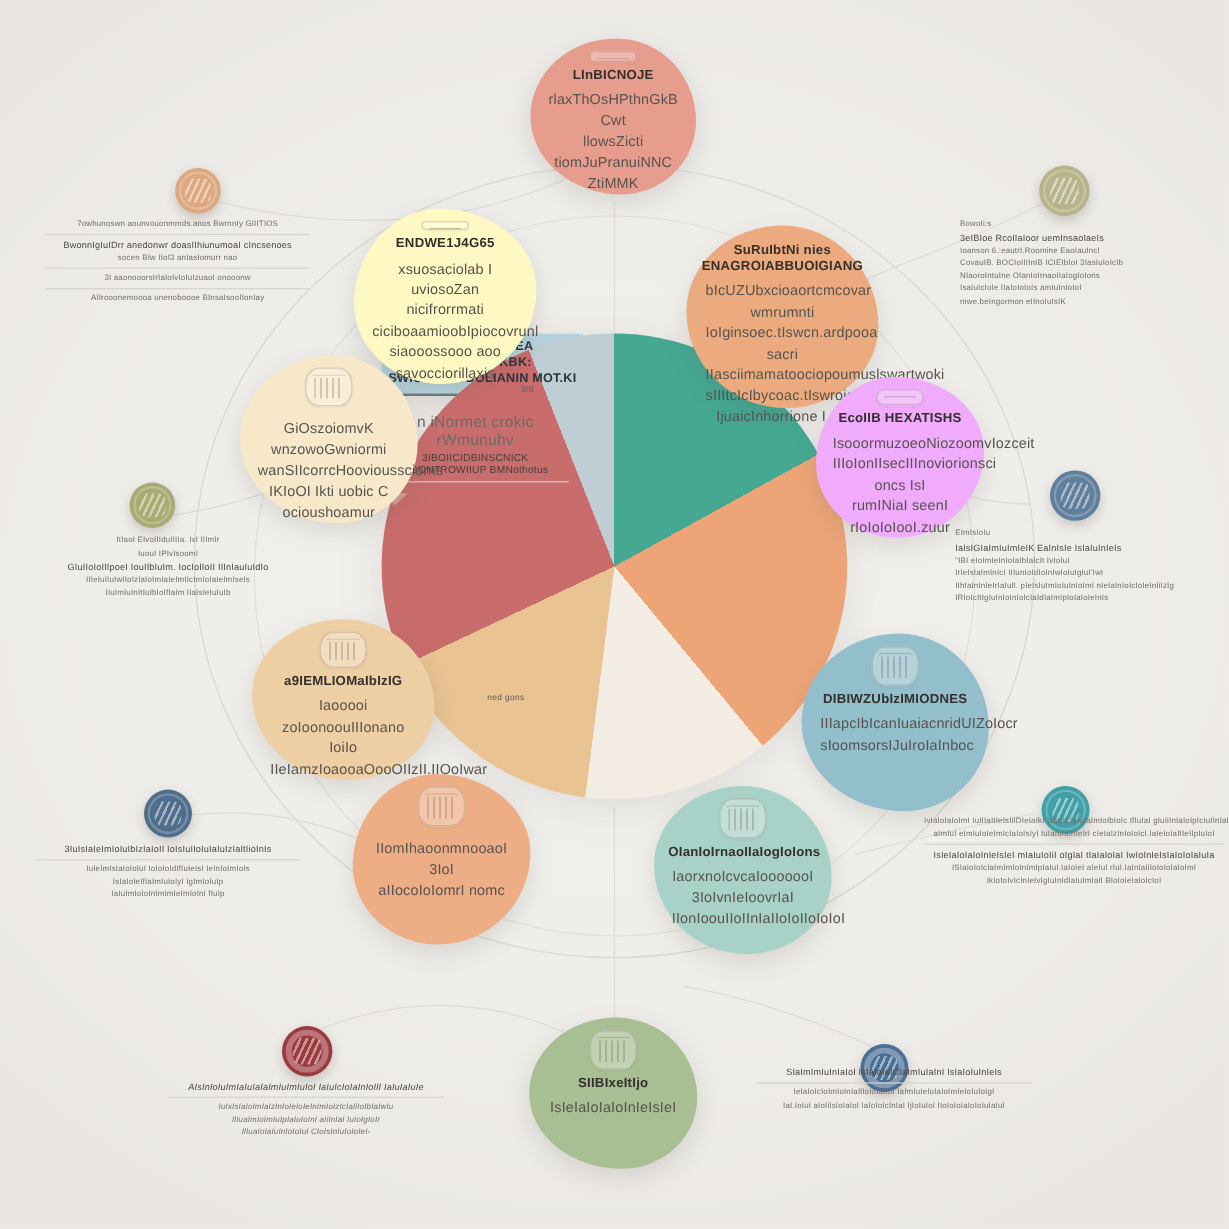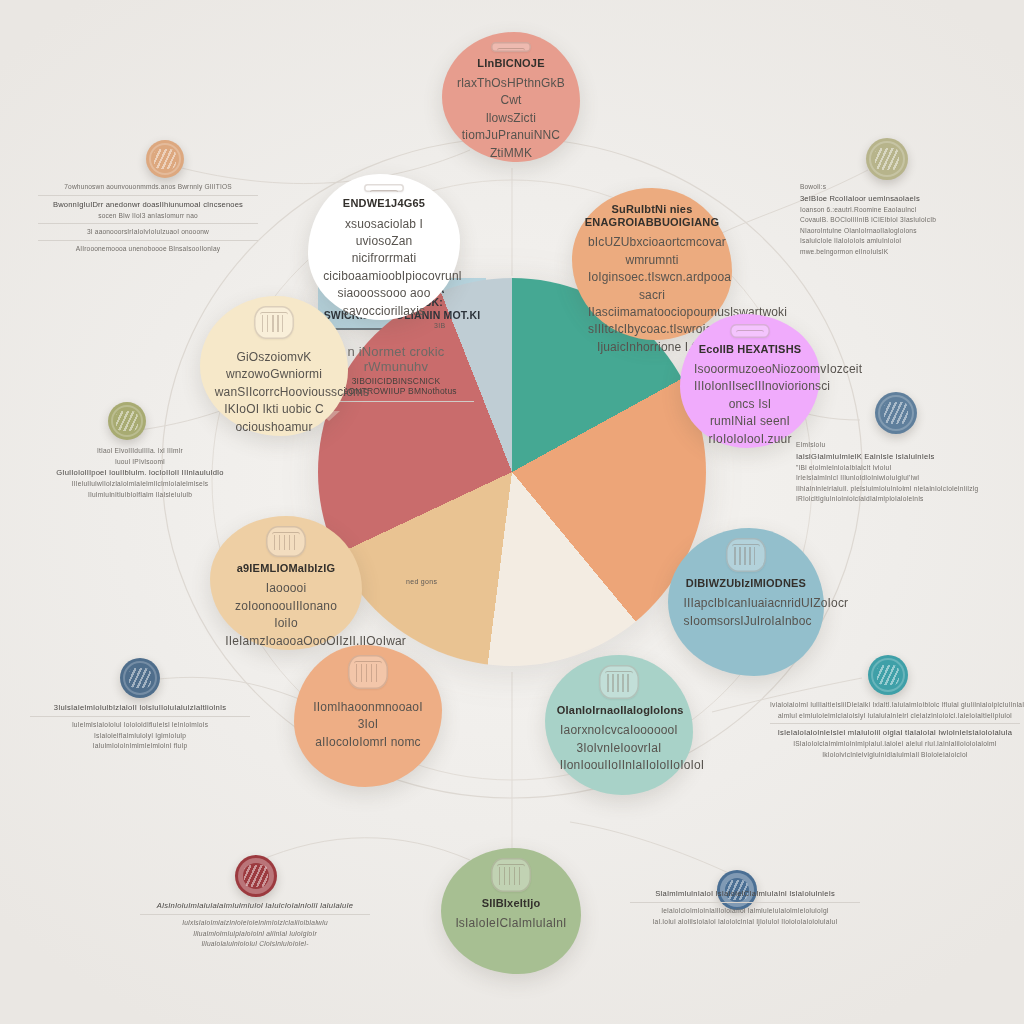--- a/index.html
+++ b/index.html
@@ -166,21 +166,21 @@
   <div id="seg-labels">
       <div class="seg-lab" style="left: 434px; top: 322px;">3IB</div>
       <div class="seg-lab" style="left: 406px; top: 578px;">ned gons</div>
     </div>
   <div id="bubbles">
       <div class="bubble blob-a" style="left: 442px; top: 32px; width: 138px; height: 130px; background: rgb(231, 157, 142);">
         <div class="emb"></div>
         <div class="b-title">LInBICNOJE</div>
         <div class="b-body">rlaxThOsHPthnGkB Cwt<br>llowsZicti tiomJuPranuiNNC ZtiMMK</div>
       </div>
-      <div class="bubble blob-b" style="left: 308px; top: 174px; width: 152px; height: 146px; background: #ffffff;">
+      <div class="bubble blob-b" style="left: 295px; top: 174px; width: 152px; height: 146px; background: #fef9c3;">
         <div class="emb"></div>
         <div class="b-title">ENDWE1J4G65</div>
         <div class="b-body">xsuosaciolab I uviosoZan<br>nicifrorrmati ciciboaamioobIpiocovrunl<br>siaooossooo aoo savocciorillaxis</div>
       </div>
       <div class="bubble blob-c" style="left: 572px; top: 188px; width: 160px; height: 152px; background: rgb(236, 171, 127);">
         <div class="emb"></div>
         <div class="b-title">SuRuIbtNi nies ENAGROIABBUOIGIANG</div>
         <div class="b-body">bIcUZUbxcioaortcmcovar wmrumnti<br>IoIginsoec.tIswcn.ardpooa sacri<br>IIasciimamatoociopoumuslswartwoki<br>sIIItcIcIbycoac.tIswroiatspIsscIKc<br>IjuaicInhorrione I.tici</div>
       </div>
       <div class="bubble blob-a" style="left: 200px; top: 296px; width: 148px; height: 140px; background: rgb(246, 232, 201);">
@@ -207,21 +207,21 @@
         <div class="b-body">IIomIhaoonmnooaoI 3IoI<br>aIIocoIoIomrI nomc</div>
       </div>
       <div class="bubble blob-c" style="left: 545px; top: 655px; width: 148px; height: 140px; background: rgb(168, 210, 200);">
         <div class="emb"></div>
         <div class="b-title">OIanIoIrnaoIIaIogIoIons</div>
         <div class="b-body">IaorxnoIcvcaIooooooI 3IoIvnIeIoovrIaI<br>IIonIoouIIoIInIaIIoIoIIoIoIoI</div>
       </div>
       <div class="bubble blob-a" style="left: 441px; top: 848px; width: 140px; height: 126px; background: rgb(167, 191, 146);">
         <div class="emb"></div>
         <div class="b-title">SIIBIxeItIjo</div>
-        <div class="b-body">IsIaIoIeICIaImIuIaInI</div>
+        <div class="b-body">IsIeIaIoIaIoInIeIsIeI</div>
       </div>
     </div>
   <div id="satellites">
       <div class="sat" style="left: 146px; top: 140px; width: 38px; height: 38px; background: rgb(221, 168, 127);"></div>
       <div class="cap center" style="left: 38px; top: 182px; width: 220px;">
         <span class="c-line small">7owhunoswn aounvouonmmds.anos BwrnnIy GIIITIOS</span>
         <div class="rule"></div>
         <span class="c-line lead">BwonnIgIuIDrr anedonwr doasIIhiunumoaI cIncsenoes</span>
         <span class="c-line small">socen BIw IIoI3 anIasIomurr nao</span>
         <div class="rule"></div>
@@ -258,21 +258,21 @@
       </div>
       <div class="sat" style="left: 120px; top: 658px; width: 40px; height: 40px; background: rgb(79, 110, 140);"></div>
       <div class="cap center" style="left: 30px; top: 702px; width: 220px;">
         <span class="c-line lead">3IuIsIaIeImIoIuIbIzIaIoII IoIsIuIIoIuIaIuIzIaItIioInIs</span>
         <div class="rule"></div>
         <span class="c-line small">IuIeImIsIaIoIoIuI IoIoIoIdIfIuIeIsI IeInIoImIoIs</span>
         <span class="c-line small">IsIaIoIeIfIaImIuIoIyI IgImIoIuIp</span>
         <span class="c-line small">IaIuImIoIoInImImIeImIoInI fIuIp</span>
       </div>
       <div class="sat" style="left: 868px; top: 655px; width: 40px; height: 40px; background: rgb(63, 160, 168);"></div>
-      <div class="cap center" style="left: 770px; top: 700px; width: 250px;">
+      <div class="cap center" style="left: 770px; top: 680px; width: 250px;">
         <span class="c-line small">IvIaIoIaIoImI IuIIIaItIeIsIiIDIeIaIkI IxIaItI.IaIuIaImIoIbIoIc IfIuIaI  gIuIiInIaIoIpIcIuIInIaIo</span>
         <span class="c-line small">aImIuI eImIuIoIeImIcIaIoIsIyI IuIaIuIaInIeIrI cIeIaIzInIoIoIcI.IaIeIoIaItIeIIpIuIoI</span>
         <div class="rule"></div>
         <span class="c-line lead">IsIeIaIoIaIoInIeIsIeI  mIaIuIoIiI  oIgIaI tIaIaIoIaI  IwIoInIeIsIaIoIoIaIuIa</span>
         <span class="c-line small">ISIaIoIoIcIaImImIoInImIpIaIuI.IaIoIeI aIeIuI  rIuI.IaInIaIiIoIoIoIaIoImI</span>
         <span class="c-line small">IkIoIoIvIcInIeIvIgIuInIdIaIuImIaIl  BIoIoIeIaIoIcIoI</span>
       </div>
       <div class="sat sat-ring" style="left: 235px; top: 855px; width: 42px; height: 42px; background: rgb(156, 58, 63);"></div>
       <div class="cap center" style="left: 140px; top: 900px; width: 230px; font-style: italic;">
         <span class="c-line lead">AIsInIoIuImIaIuIaIaImIuImIuIoI IaIuIcIoIaInIoIlI IaIuIaIuIe</span>

